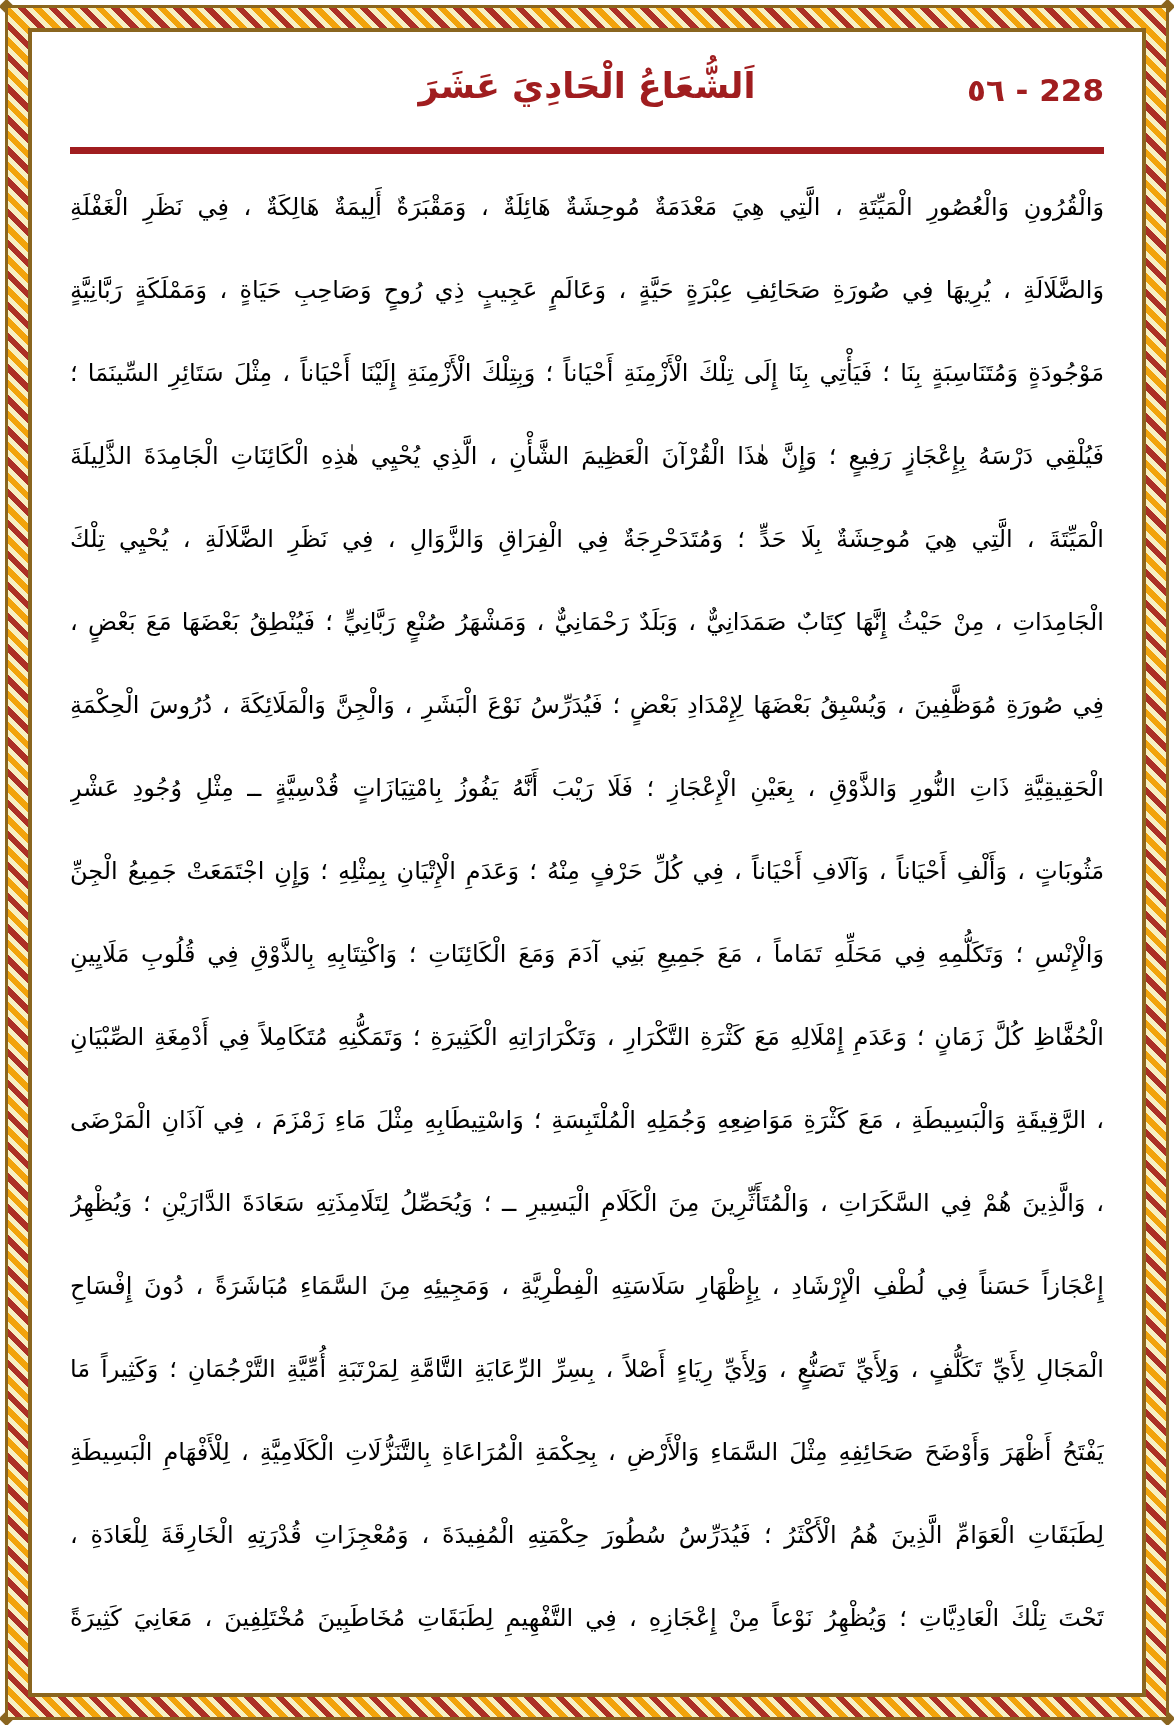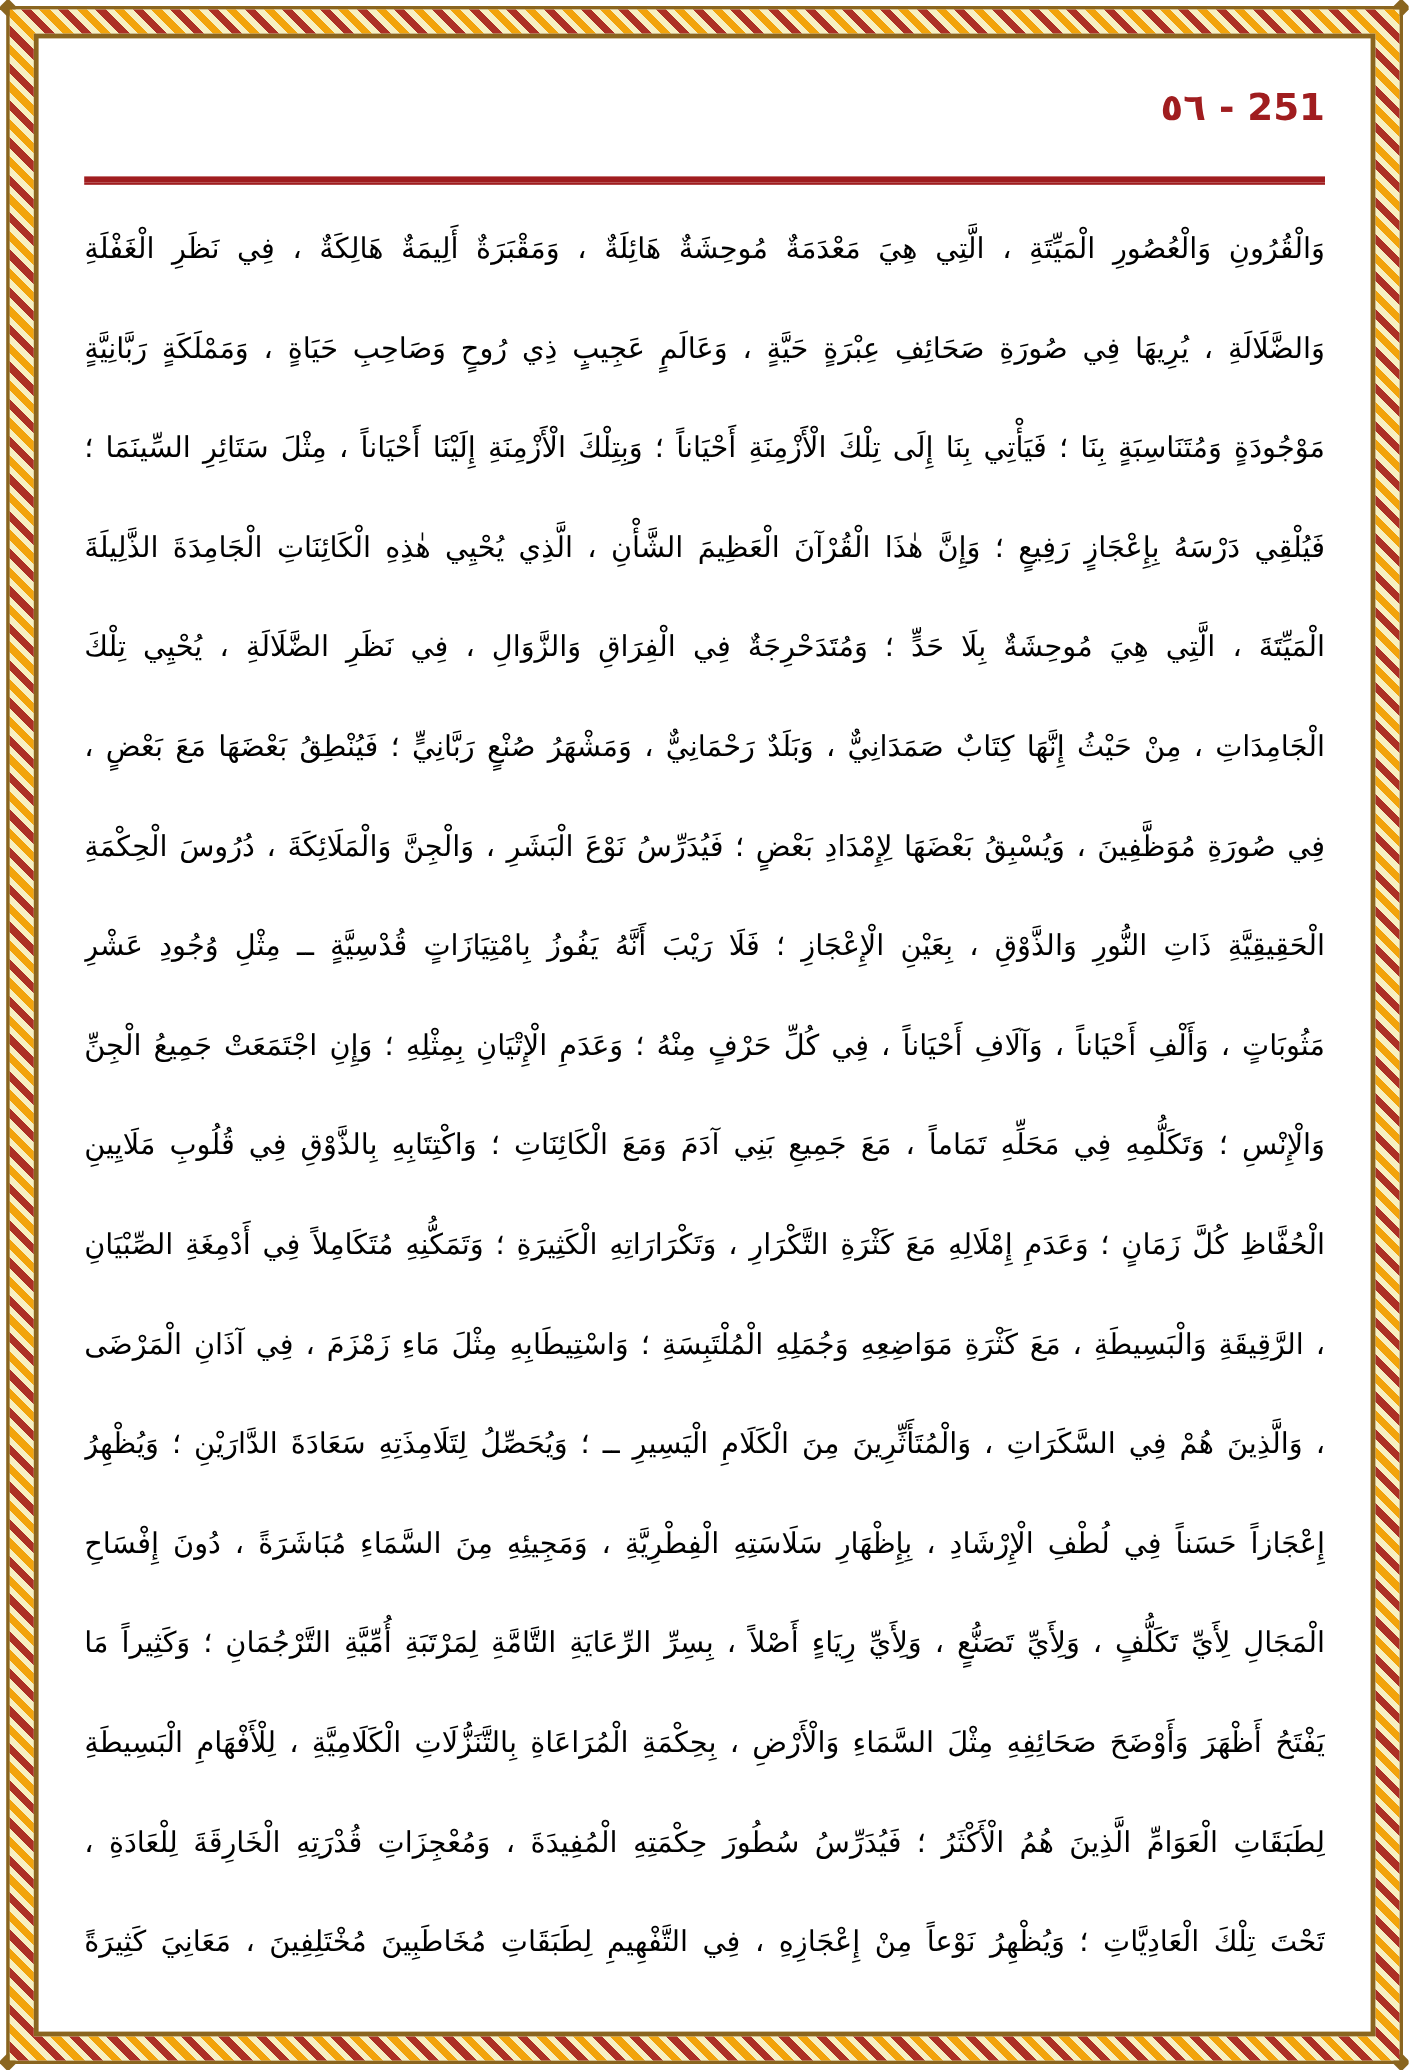--- a/index.html
+++ b/index.html
@@ -110,21 +110,22 @@
   <div class="corner-finial tr"></div>
   <div class="corner-finial bl"></div>
   <div class="corner-finial br"></div>
   <div class="frame-outer"></div>
   <div class="frame-pattern"></div>
   <div class="frame-inner"></div>
 
   <div class="content">
 
     <div class="header">
-      <div class="page-numbers">251 - ٥٦</div>
+      <div class="page-numbers">228 - ٥٦</div>
+      <div class="page-title">اَلشُّعَاعُ الْحَادِيَ عَشَرَ</div>
     </div>
 
     <div class="header-rule"></div>
 
     <div class="body-text">وَالْقُرُونِ وَالْعُصُورِ الْمَيِّتَةِ ، الَّتِي هِيَ مَعْدَمَةٌ مُوحِشَةٌ هَائِلَةٌ ، وَمَقْبَرَةٌ أَلِيمَةٌ هَالِكَةٌ ، فِي نَظَرِ الْغَفْلَةِ وَالضَّلَالَةِ ، يُرِيهَا فِي صُورَةِ صَحَائِفِ عِبْرَةٍ حَيَّةٍ ، وَعَالَمٍ عَجِيبٍ ذِي رُوحٍ وَصَاحِبِ حَيَاةٍ ، وَمَمْلَكَةٍ رَبَّانِيَّةٍ مَوْجُودَةٍ وَمُتَنَاسِبَةٍ بِنَا ؛ فَيَأْتِي بِنَا إِلَى تِلْكَ الْأَزْمِنَةِ أَحْيَاناً ؛ وَبِتِلْكَ الْأَزْمِنَةِ إِلَيْنَا أَحْيَاناً ، مِثْلَ سَتَائِرِ السِّينَمَا ؛ فَيُلْقِي دَرْسَهُ بِإِعْجَازٍ رَفِيعٍ ؛ وَإِنَّ هٰذَا الْقُرْآنَ الْعَظِيمَ الشَّأْنِ ، الَّذِي يُحْيِي هٰذِهِ الْكَائِنَاتِ الْجَامِدَةَ الذَّلِيلَةَ الْمَيِّتَةَ ، الَّتِي هِيَ مُوحِشَةٌ بِلَا حَدٍّ ؛ وَمُتَدَحْرِجَةٌ فِي الْفِرَاقِ وَالزَّوَالِ ، فِي نَظَرِ الضَّلَالَةِ ، يُحْيِي تِلْكَ الْجَامِدَاتِ ، مِنْ حَيْثُ إِنَّهَا كِتَابٌ صَمَدَانِيٌّ ، وَبَلَدٌ رَحْمَانِيٌّ ، وَمَشْهَرُ صُنْعٍ رَبَّانِيٍّ ؛ فَيُنْطِقُ بَعْضَهَا مَعَ بَعْضٍ ، فِي صُورَةِ مُوَظَّفِينَ ، وَيُسْبِقُ بَعْضَهَا لِإِمْدَادِ بَعْضٍ ؛ فَيُدَرِّسُ نَوْعَ الْبَشَرِ ، وَالْجِنَّ وَالْمَلَائِكَةَ ، دُرُوسَ الْحِكْمَةِ الْحَقِيقِيَّةِ ذَاتِ النُّورِ وَالذَّوْقِ ، بِعَيْنِ الْإِعْجَازِ ؛ فَلَا رَيْبَ أَنَّهُ يَفُوزُ بِامْتِيَازَاتٍ قُدْسِيَّةٍ ــ مِثْلِ وُجُودِ عَشْرِ مَثُوبَاتٍ ، وَأَلْفِ أَحْيَاناً ، وَآلَافِ أَحْيَاناً ، فِي كُلِّ حَرْفٍ مِنْهُ ؛ وَعَدَمِ الْإِتْيَانِ بِمِثْلِهِ ؛ وَإِنِ اجْتَمَعَتْ جَمِيعُ الْجِنِّ وَالْإِنْسِ ؛ وَتَكَلُّمِهِ فِي مَحَلِّهِ تَمَاماً ، مَعَ جَمِيعِ بَنِي آدَمَ وَمَعَ الْكَائِنَاتِ ؛ وَاكْتِتَابِهِ بِالذَّوْقِ فِي قُلُوبِ مَلَايِينِ الْحُفَّاظِ كُلَّ زَمَانٍ ؛ وَعَدَمِ إِمْلَالِهِ مَعَ كَثْرَةِ التَّكْرَارِ ، وَتَكْرَارَاتِهِ الْكَثِيرَةِ ؛ وَتَمَكُّنِهِ مُتَكَامِلاً فِي أَدْمِغَةِ الصِّبْيَانِ ، الرَّقِيقَةِ وَالْبَسِيطَةِ ، مَعَ كَثْرَةِ مَوَاضِعِهِ وَجُمَلِهِ الْمُلْتَبِسَةِ ؛ وَاسْتِيطَابِهِ مِثْلَ مَاءِ زَمْزَمَ ، فِي آذَانِ الْمَرْضَى ، وَالَّذِينَ هُمْ فِي السَّكَرَاتِ ، وَالْمُتَأَثِّرِينَ مِنَ الْكَلَامِ الْيَسِيرِ ــ ؛ وَيُحَصِّلُ لِتَلَامِذَتِهِ سَعَادَةَ الدَّارَيْنِ ؛ وَيُظْهِرُ إِعْجَازاً حَسَناً فِي لُطْفِ الْإِرْشَادِ ، بِإِظْهَارِ سَلَاسَتِهِ الْفِطْرِيَّةِ ، وَمَجِيئِهِ مِنَ السَّمَاءِ مُبَاشَرَةً ، دُونَ إِفْسَاحِ الْمَجَالِ لِأَيِّ تَكَلُّفٍ ، وَلِأَيِّ تَصَنُّعٍ ، وَلِأَيِّ رِيَاءٍ أَصْلاً ، بِسِرِّ الرِّعَايَةِ التَّامَّةِ لِمَرْتَبَةِ أُمِّيَّةِ التَّرْجُمَانِ ؛ وَكَثِيراً مَا يَفْتَحُ أَظْهَرَ وَأَوْضَحَ صَحَائِفِهِ مِثْلَ السَّمَاءِ وَالْأَرْضِ ، بِحِكْمَةِ الْمُرَاعَاةِ بِالتَّنَزُّلَاتِ الْكَلَامِيَّةِ ، لِلْأَفْهَامِ الْبَسِيطَةِ لِطَبَقَاتِ الْعَوَامِّ الَّذِينَ هُمُ الْأَكْثَرُ ؛ فَيُدَرِّسُ سُطُورَ حِكْمَتِهِ الْمُفِيدَةَ ، وَمُعْجِزَاتِ قُدْرَتِهِ الْخَارِقَةَ لِلْعَادَةِ ، تَحْتَ تِلْكَ الْعَادِيَّاتِ ؛ وَيُظْهِرُ نَوْعاً مِنْ إِعْجَازِهِ ، فِي التَّفْهِيمِ لِطَبَقَاتِ مُخَاطَبِينَ مُخْتَلِفِينَ ، مَعَانِيَ كَثِيرَةً مُخْتَلِفَةً ، فِي جُمْلَةٍ وَاحِدَةٍ ، وَفِي قِصَّةٍ وَاحِدَةٍ ، بِتَكْرَارَاتِهِ الْجَمِيلَةِ الْحُلْوَةِ ، بِسِرِّ الْإِعْلَامِ بِأَنَّهُ كِتَابُ الدُّعَاءِ وَالدَّعْوَةِ ، وَالذِّكْرِ وَالتَّوْحِيدِ أَيْضاً ، الْمُقْتَضِيَةِ لِلتَّكْرَارِ ؛ وَفِي جِهَةِ وُجُودِ دَسَاتِيرَ</div>
 
   </div>
 </div>
 
 </body></html>

